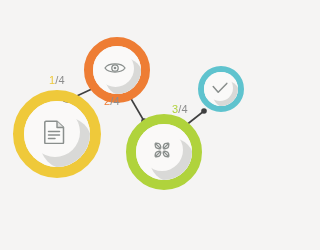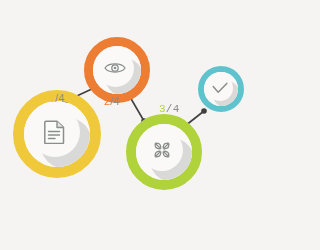--- a/index.html
+++ b/index.html
@@ -138,25 +138,25 @@
   <div class="node" style="left:198px; top:66px; width:46px; height:46px; border:6px solid #5fc3ce;">
     <div class="node-inner" style="left:0; top:0; width:34px; height:34px;">
       <div class="crescent" style="left:9px; top:9px; width:27px; height:27px;"></div>
       <div class="crescent-cut" style="left:3px; top:3px; width:26px; height:26px;"></div>
       <svg class="node-icon" width="16" height="12" viewBox="0 0 16 12" style="margin-left:-3px; margin-top:-3px;">
         <path d="M1.2 4.6 L6.2 10.2 L14.8 1.4" fill="none" stroke="#8a8f8d" stroke-width="1.5" stroke-linecap="round" stroke-linejoin="round"></path>
       </svg>
     </div>
   </div>
 
-  <div class="step-label" style="left:49px; top:92px;text-align:right;">
+  <div class="step-label" style="left:49px; top:74px;text-align:right;">
     <span class="num" style="color:#efc93a;">1</span><span class="den">/</span><span class="den">4</span>
   </div>
 
   <div class="step-label" style="left:104px; top:95px;">
     <span class="num" style="color:#ee7d34;">2</span><span class="den">/</span><span class="den">4</span>
   </div>
 
-  <div class="step-label" style="left:159px; top:103px;font-family:Liberation Mono, monospace;">
+  <div class="step-label" style="left:172px; top:103px;">
     <span class="num" style="color:#b0d33c;">3</span><span class="den">/</span><span class="den">4</span>
   </div>
 
 </div>
 
 </body></html>

